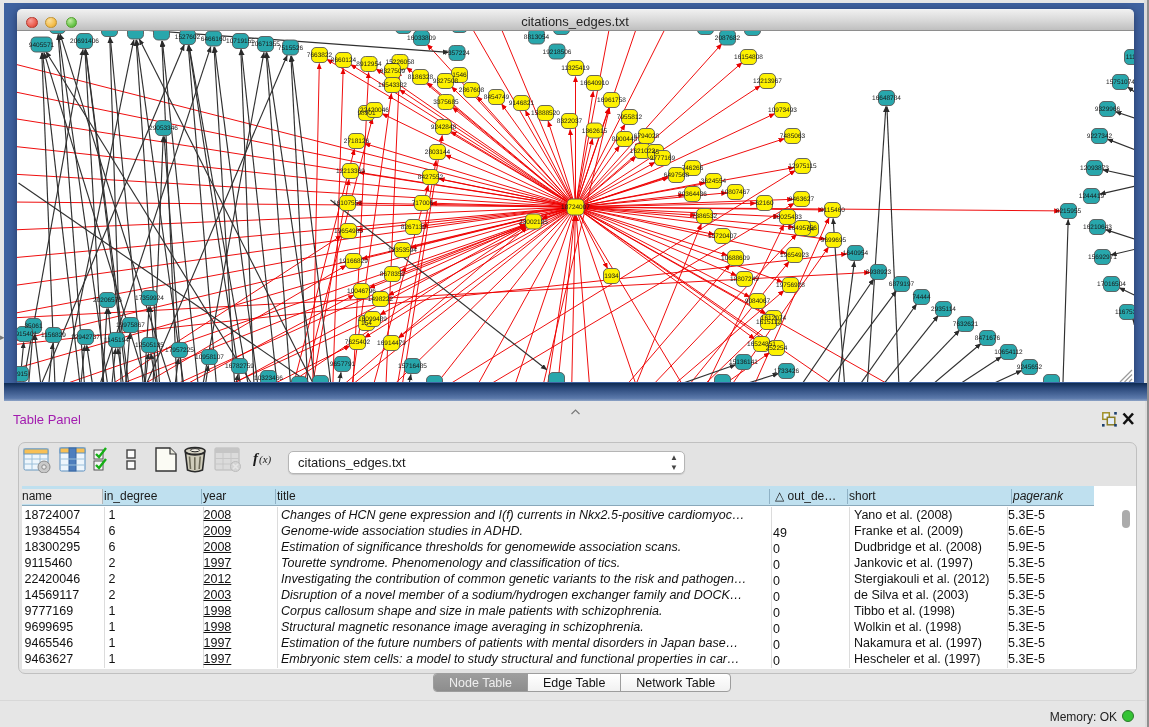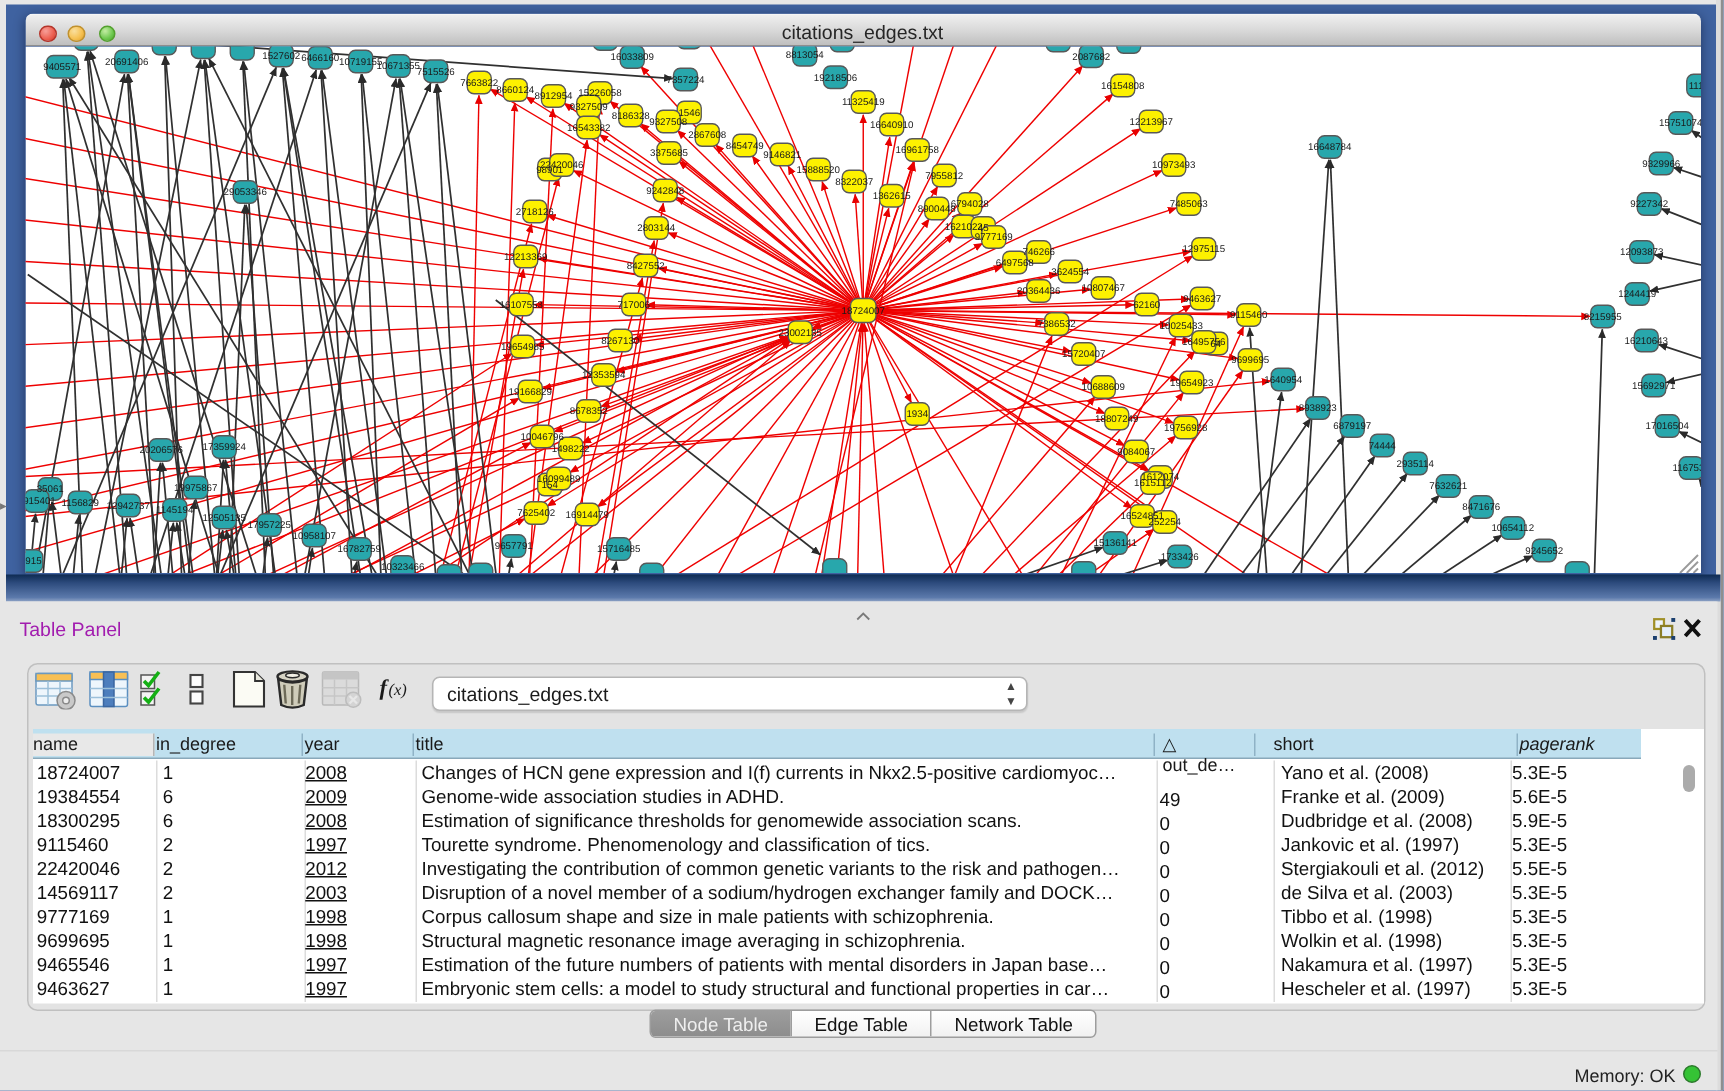--- a/index.html
+++ b/index.html
@@ -30,21 +30,21 @@
   font-size:13px; color:#1a1a1a; line-height:21px; padding-left:9px; }
 .combo .arr { position:absolute; right:6px; top:1px; font-size:8px; color:#444; line-height:10px; }
 .table { position:absolute; left:3px; top:43px; width:1114px; height:182.5px; background:#fff; overflow:hidden; }
 .thead { position:absolute; left:0; top:0; height:20px; width:1072px; background:#bfe0ef;
   border-bottom:1px solid #89a8ba; font-size:12px; color:#1a1a1a; }
 .thead span { position:absolute; top:2.5px; text-align:left; border-right:1px solid #8fb2c6; height:15px; }
 .vgrid { position:absolute; top:21px; width:1px; height:161px; background:#dcdcdc; }
 .trows { position:absolute; left:0; top:21px; font-size:12.5px; color:#111; }
 .tr { position:relative; height:16px; line-height:16px; white-space:nowrap; }
 .tr span { position:absolute; top:0; }
-.c0 { left:2.5px; } .c1 { left:86.5px; } .c2 { left:181.5px;text-decoration:underline; } .c3 { left:259px; width:492px; overflow:hidden; }
+.c0 { left:2.5px; } .c1 { left:86.5px; } .c2 { left:181.5px;text-decoration:underline; } .c3 { left:259px; width:492px; overflow:hidden;font-style:italic; }
 .c4 { left:751px;margin-top:18px; } .c5 { left:832px; } .c6 { left:986px; }
 .sbar { position:absolute; right:6px; top:24px; width:8px; height:18px; background:#ababab; border-radius:4px; }
 .tabs { position:absolute; left:433px; top:272.5px; height:19px; display:flex;
   border:1px solid #9d9d9d; border-radius:4px; overflow:hidden; font-size:12.5px;
   background:linear-gradient(#ffffff,#f1f1f1); line-height:18px; }
 .tabs .t { padding:0 15px; color:#111; border-right:1px solid #9d9d9d; }
 .tabs .t.sel { background:linear-gradient(#9d9d9d,#8d8d8d); color:#eFeFeF; }
 .tabs .t:last-child { border-right:none; }
 .mem { position:absolute; right:28px; top:309px; font-size:12px; color:#222; }
 .memdot { position:absolute; right:11px; top:309.5px; width:12px; height:12px; border-radius:50%;
@@ -662,21 +662,21 @@
  </g>
 </svg>
 
     <div class="combo">citations_edges.txt<span class="arr">▲<br>▼</span></div>
     <div class="table">
       <div class="thead">
         <span style="left:0;width:81px;background:#e8e8e8;border-right:1px solid #b5b5b5;">name</span>
         <span style="left:82px;width:98px;">in_degree</span>
         <span style="left:181px;width:73px;">year</span>
         <span style="left:255px;width:493px;">title</span>
-        <span style="left:749px;width:66px;text-align:left;padding-left:4px;">△ out_de…</span>
+        <span style="left:749px;width:77px;text-align:left;padding-left:4px;">△ out_de…</span>
         <span style="left:827px;width:163px;">short</span>
         <span style="left:991px;width:80px;border-right:none;font-style:italic;">pagerank</span>
       </div>
       <div class="vgrid" style="left:81.5px"></div>
         <div class="vgrid" style="left:180.5px"></div>
 <div class="vgrid" style="left:254.5px"></div>
         <div class="vgrid" style="left:748.5px"></div>
 <div class="vgrid" style="left:826.5px"></div>
         <div class="vgrid" style="left:984.5px"></div>
 <div class="trows">

